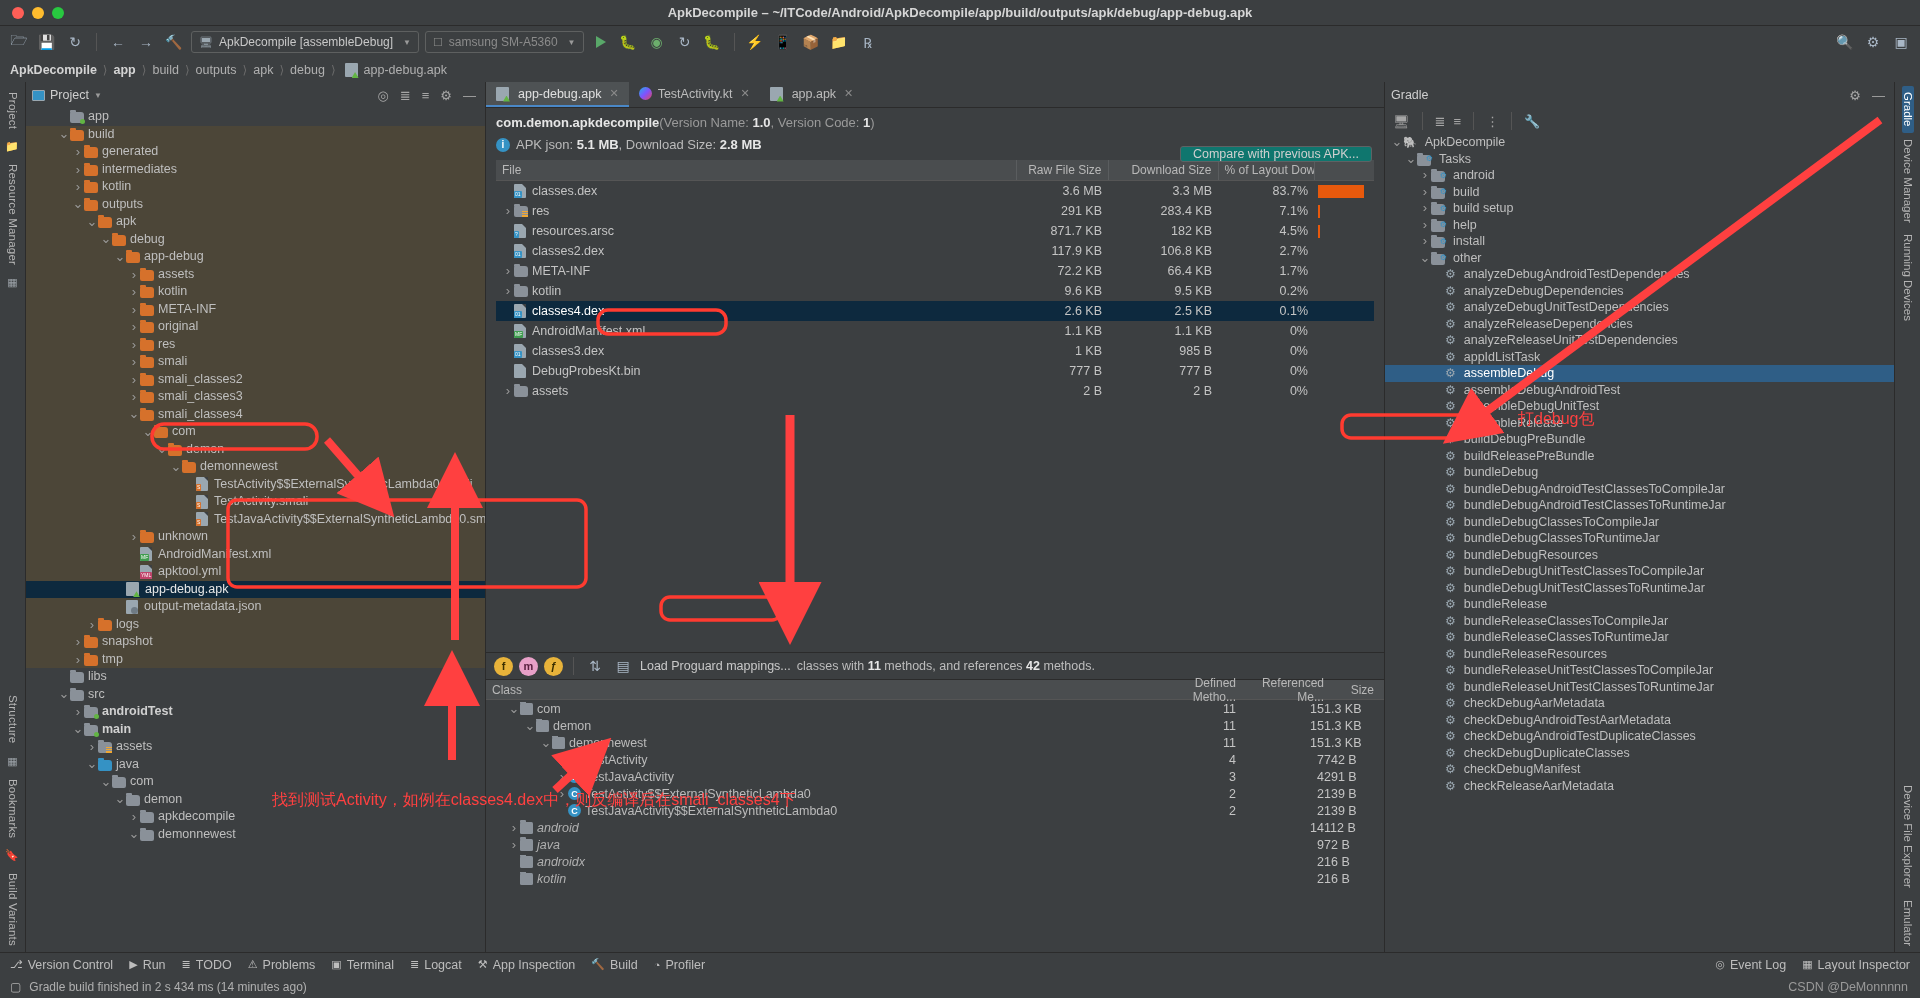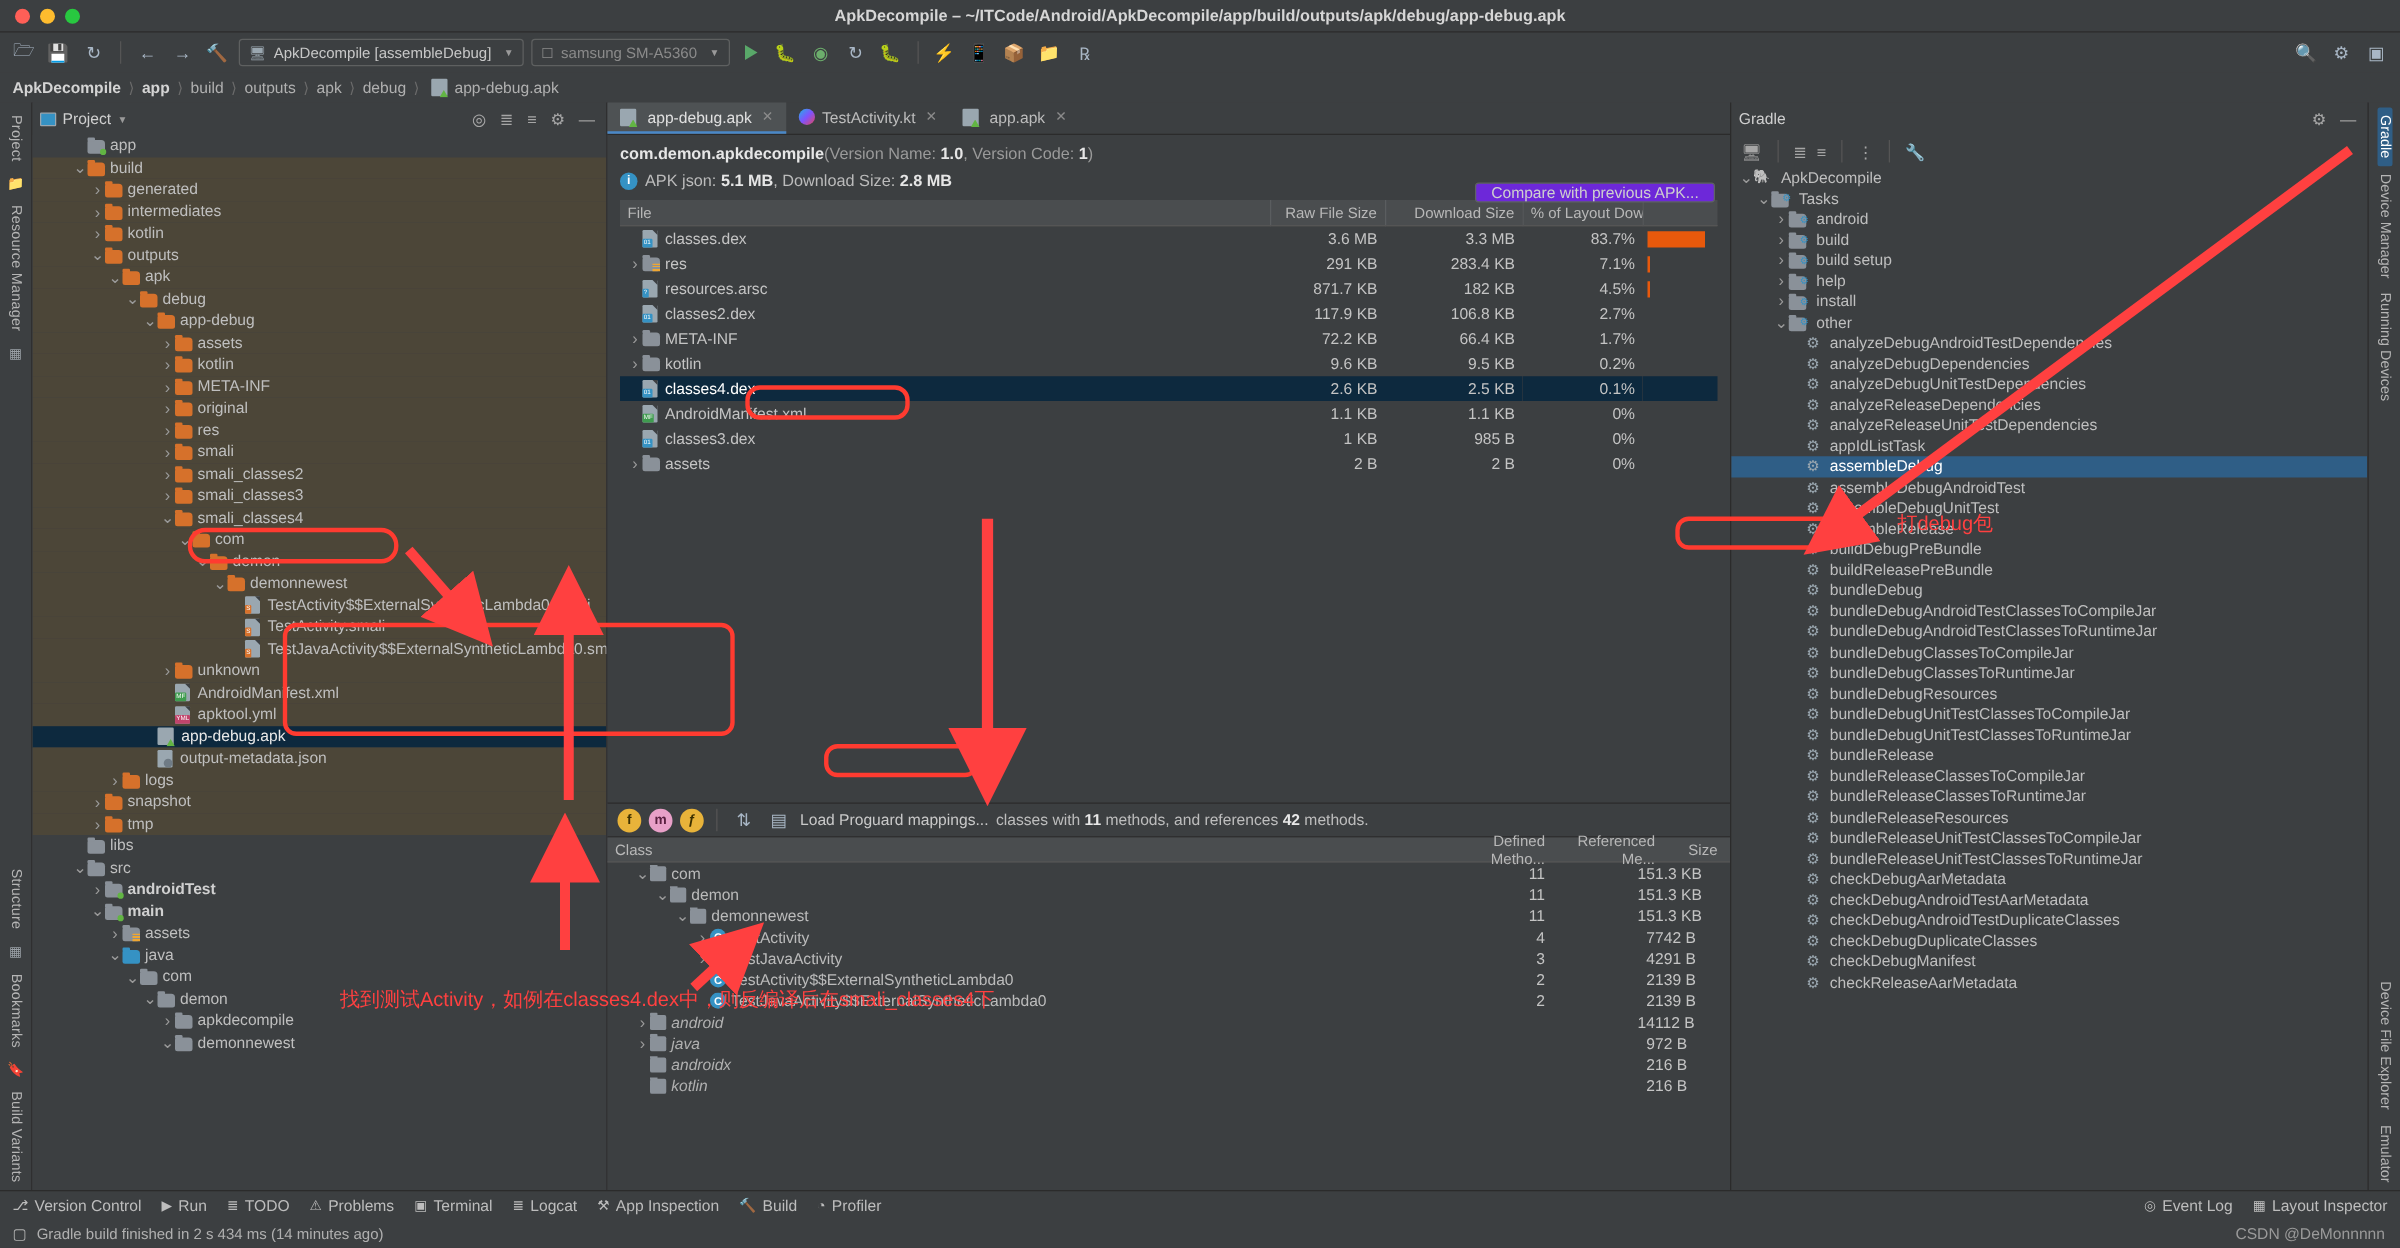--- a/index.html
+++ b/index.html
@@ -133,21 +133,21 @@
 
   .apkpane { flex:1; display:flex; flex-direction:column; min-height:0; }
   .apkhdr { padding:7px 10px 0 10px; position:relative; }
   .apkhdr .l1 { font-size:13px; color:#9a9a9a; }
   .apkhdr .l1 b { color:#e6e6e6; }
   .apkhdr .l2 { font-size:13px; margin-top:7px; display:flex; align-items:center; gap:6px;}
   .info-i{width:14px;height:14px;border-radius:50%;background:#3592c4;color:#fff;font-size:10px;
           display:flex;align-items:center;justify-content:center;font-weight:bold;flex:0 0 14px;}
   .cmp-btn {
     position:absolute; right:12px; top:38px; height:16px; padding:0 12px;
-    background:#6d28d9; border:1px solid #5e6264; border-radius:3px;
+    background:#0f766e; border:1px solid #5e6264; border-radius:3px;
     font-size:12.5px; color:#cfcfcf; display:flex; align-items:center;
   }
   table.t { width:100%; border-collapse:collapse; font-size:12.5px; table-layout:fixed;}
   table.t th {
     background:#4a4d4f; color:#b8b8b8; font-weight:normal; text-align:right;
     padding:3px 6px; border-right:1px solid #5a5d5f; border-bottom:1px solid #555;
     font-size:12px; height:20px; overflow:hidden; white-space:nowrap;
   }
   table.t th.first { text-align:left; }
   table.t td {
@@ -708,20 +708,33 @@
                     </span>
                   </td>
                   <td>1 KB</td>
                   <td>985 B</td>
                   <td class="pct">0%</td>
                   <td class="barcell" style="text-align: left;"></td>
                 </tr>
                 <tr>
                   <td class="first">
                     <span class="filecell">
+                      <span class="arrow"></span>
+                      <span class="file"></span>
+                      <span style="padding-left: 3px;">DebugProbesKt.bin</span>
+                    </span>
+                  </td>
+                  <td>777 B</td>
+                  <td>777 B</td>
+                  <td class="pct">0%</td>
+                  <td class="barcell" style="text-align: left;"></td>
+                </tr>
+                <tr>
+                  <td class="first">
+                    <span class="filecell">
                       <span class="arrow" style="font-size: 13px;">›</span>
                       <span class="ic fo-g"></span>
                       <span style="padding-left: 3px;">assets</span>
                     </span>
                   </td>
                   <td>2 B</td>
                   <td>2 B</td>
                   <td class="pct">0%</td>
                   <td class="barcell" style="text-align: left;"></td>
                 </tr>

